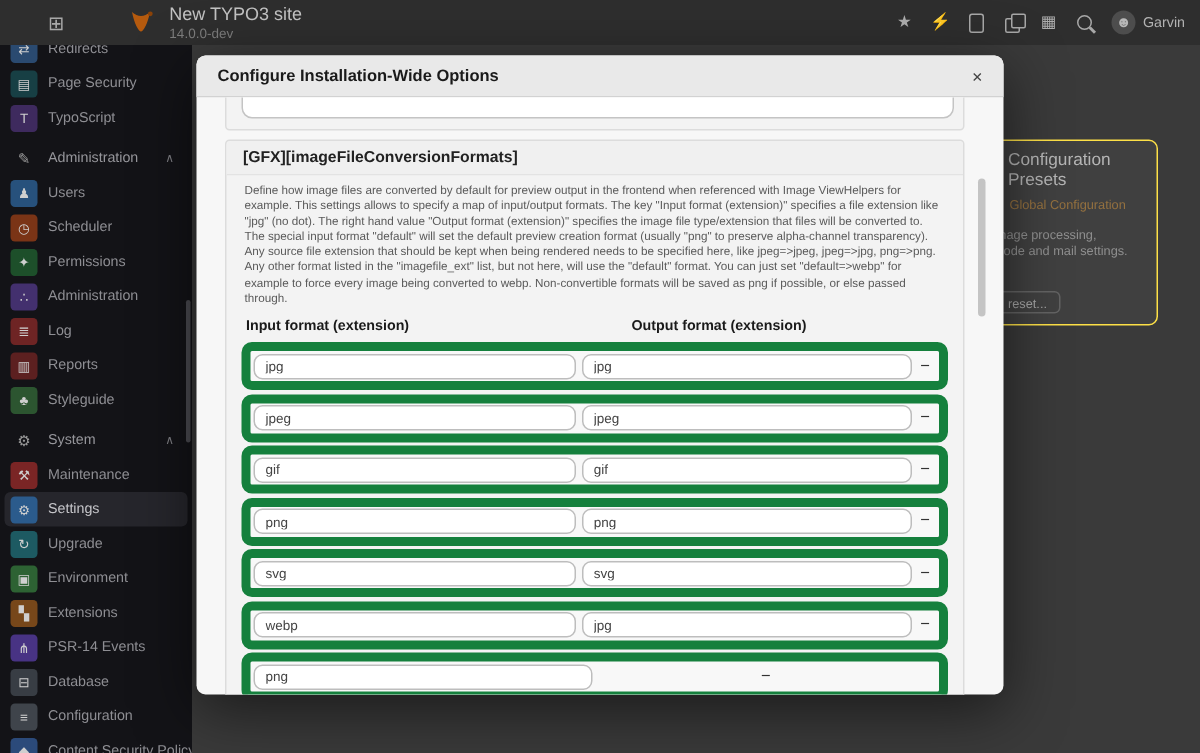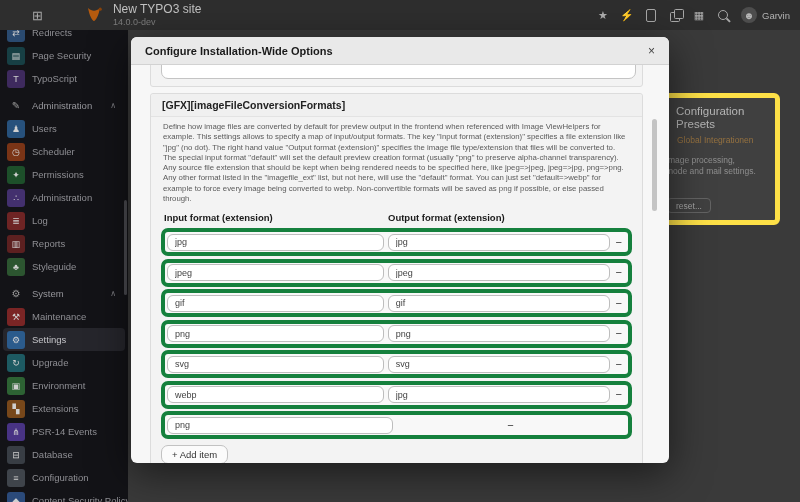--- a/index.html
+++ b/index.html
@@ -32,42 +32,42 @@
   .sb-header{margin-top:4px;}
   .sb-ic{width:18px;height:18px;border-radius:3px;margin-right:7px;color:#cfcfcf;font-size:9px;display:inline-flex;align-items:center;justify-content:center;flex:none;}
   .sb-ic.hdr{background:transparent !important;color:#9a9a9a;font-size:10px;}
   .sb-lb{font-size:9.5px;color:#8e8e93;white-space:nowrap;}
   .sb-header .sb-lb{color:#96969b;text-align:center;}
   .sb-ch{margin-left:auto;margin-right:12px;color:#7d7d82;font-size:8px;}
   .sb-row.active{background:#26262c;border-radius:4px;margin-left:3px;margin-right:3px;padding-left:4px;}
   .sb-row.active .sb-lb{color:#c5c5c9;}
   .sb-scroll{position:absolute;right:1px;top:170px;width:3px;height:95px;background:#4a4a50;border-radius:2px;}
   
-  .preset-card{position:absolute;left:660px;top:93px;width:110px;height:122px;background:#404040;border:5px solid #fde047;border-radius:6px;z-index:5;overflow:hidden;}
+  .preset-card{position:absolute;left:660px;top:93px;width:110px;height:122px;background:#404040;border:1px solid #fde047;border-radius:6px;z-index:5;overflow:hidden;}
   .pc-title{position:absolute;left:11px;top:7px;width:92px;font-size:11.5px;line-height:1.15;color:#b5b5b5;}
   .pc-sub{position:absolute;left:12px;top:37px;font-size:8.5px;color:#95713f;white-space:nowrap;}
   .pc-line1{position:absolute;left:1px;top:57px;font-size:8.5px;color:#8f8f8f;white-space:nowrap;}
   .pc-line2{position:absolute;left:1px;top:68px;font-size:8.5px;color:#8f8f8f;white-space:nowrap;}
   .pc-btn{position:absolute;left:2px;bottom:7px;height:15px;padding:0 8px;border:1px solid #636363;border-radius:4px;background:transparent;font-size:8.5px;color:#a5a5a5;font-family:inherit;}
   
   .modal{position:absolute;left:131px;top:37px;width:538px;height:426px;background:#f7f7f7;border-radius:6px;z-index:50;
          box-shadow:0 10px 40px rgba(0,0,0,.55);display:flex;flex-direction:column;}
   .m-header{height:27px;flex:none;background:#e9e9e9;border-bottom:1px solid #d2d2d2;border-radius:6px 6px 0 0;display:flex;align-items:center;padding:0 14px;}
   .m-title{font-size:11px;font-weight:bold;color:#1a1a1a;}
   .m-close{margin-left:auto;font-size:12px;color:#444;background:none;border:none;padding:0;line-height:1;font-family:inherit;}
   .m-body{flex:1;position:relative;overflow:hidden;padding:7px 26px 0 19px;}
   .panel{background:#f3f3f3;border:1px solid #dcdcdc;border-radius:3px;}
   .panel-partial{height:40px;margin-top:-27px;position:relative;margin-bottom:6px;}
   .ghost-input{position:absolute;left:10px;right:6px;bottom:7px;height:26px;background:#fff;border:1px solid #c4c4c4;border-radius:7px;}
   .panel-heading{padding:5px 11px;font-size:10.5px;font-weight:bold;color:#222;border-bottom:1px solid #e3e3e3;background:#f0f0f0;border-radius:3px 3px 0 0;}
   .panel-desc{padding:5px 12px 2px;font-size:7.8px;line-height:1.32;color:#5a5a5a;}
   .tbl{padding:2px 10px 8px;}
-  .tbl-head{display:flex;font-size:9.5px;font-weight:bold;color:#1a1a1a;margin:4px 0 5px;padding-left:3px;}
+  .tbl-head{display:flex;font-size:9.5px;font-weight:bold;color:#1a1a1a;margin:4px 0 5px;padding-left:3px;gap:33px;}
   .th1{width:224px;} .th2{flex:1;}
-  .frow{display:flex;align-items:center;height:20px;border:4px solid #15803d;border-radius:7px;background:#f8f8f8;margin-bottom:2.5px;padding-left:2px;}
+  .frow{display:flex;align-items:center;height:20px;border:6px solid #15803d;border-radius:7px;background:#f8f8f8;margin-bottom:2.5px;padding-left:2px;}
   .fin{height:15px;border:1px solid #bdbdbd;border-radius:6px;background:#fff;font-size:9px;color:#444;padding:0 7px;font-family:inherit;}
   .in1{width:205px;margin-right:4px;} .in2{width:210px;}
   .rm{flex:1;text-align:center;font-size:11px;color:#333;background:none;border:none;line-height:1;font-family:inherit;}
   .add-btn{display:inline-flex;align-items:center;margin:3px 0 0;padding:3px 10px;border:1px solid #c2c2c2;border-radius:7px;background:#fbfbfb;font-size:9.5px;color:#333;font-family:inherit;}
   .m-scroll{position:absolute;right:12px;top:54px;width:5px;height:92px;background:#c4c4c4;border-radius:3px;}
   .m-footer{height:26px;flex:none;background:#fafafa;border-top:1px solid #d8d8d8;border-radius:0 0 6px 6px;display:flex;align-items:center;justify-content:flex-end;gap:6px;padding:0 13px;}
   .btn{padding:3px 9px;border:1px solid #b9b9b9;border-radius:5px;background:#fff;font-size:9.5px;color:#222;font-family:inherit;}
 </style>
 </head>
 <body>
@@ -191,21 +191,21 @@
       <div class="sb-row">
         <span class="sb-ic" style="background: rgb(43, 74, 122);">◆</span>
         <span class="sb-lb">Content Security Policy</span>
       </div>
     </nav>
   <div class="sb-scroll"></div>
 </div>
 
 <div class="preset-card">
   <div class="pc-title">Configuration Presets</div>
-  <div class="pc-sub">Global Integrationen</div>
+  <div class="pc-sub">Global Configuration</div>
   <div class="pc-line1">image processing,</div>
   <div class="pc-line2">mode and mail settings.</div>
   <button class="pc-btn">reset...</button>
 </div>
 
 <div class="modal">
   <div class="m-header">
     <span class="m-title">Configure Installation-Wide Options</span>
     <button class="m-close">×</button>
   </div>

